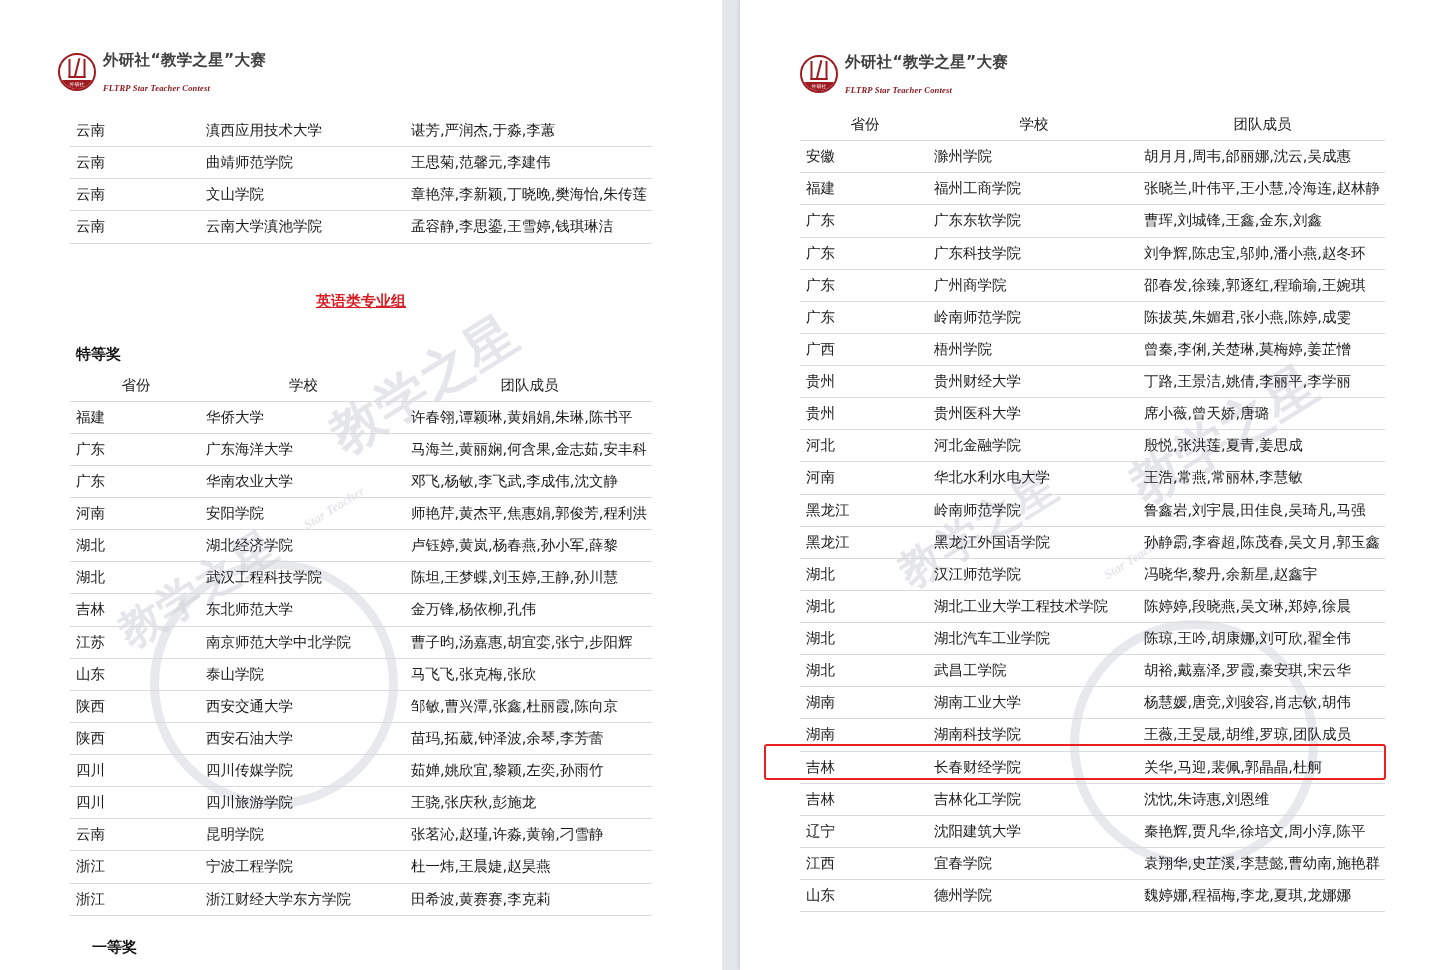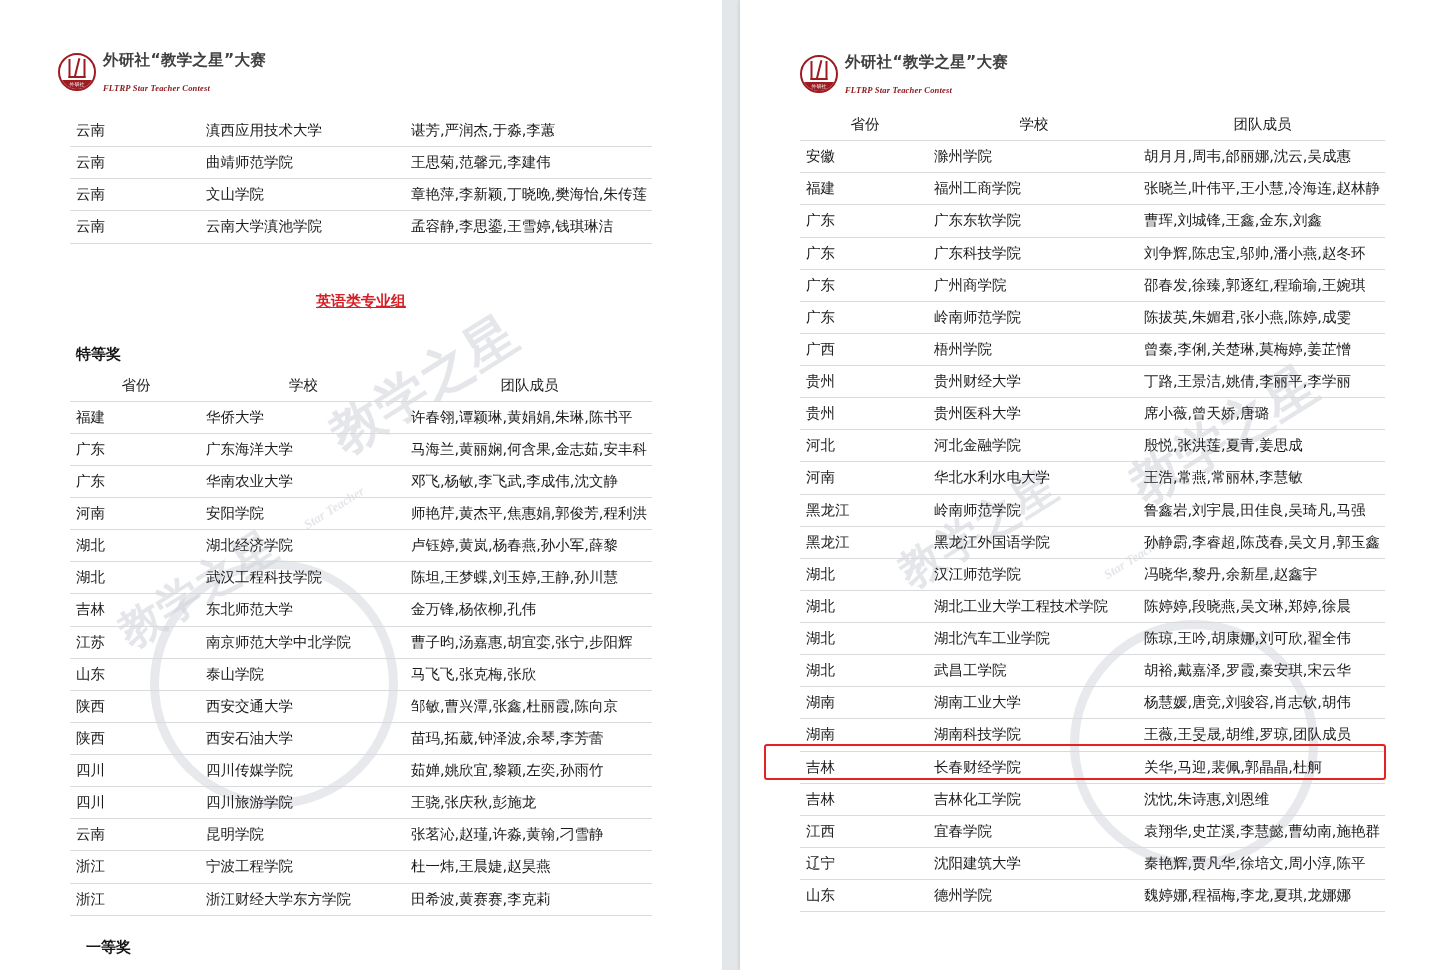--- a/index.html
+++ b/index.html
@@ -328,21 +328,21 @@
               <td>杜一炜,王晨婕,赵昊燕</td>
             </tr>
             <tr>
               <td>浙江</td>
               <td>浙江财经大学东方学院</td>
               <td>田希波,黄赛赛,李克莉</td>
             </tr>
           </tbody>
       </table>
 
-      <div class="award-label" style="margin-top:22px; margin-left:16px;">一等奖</div>
+      <div class="award-label" style="margin-top:22px; margin-left:22px;">一等奖</div>
     </div>
   </div>
 
   <div class="gutter"></div>
 
   <div class="page" id="page-right">
 
     <div class="watermark wm-big" style="left:380px; top:400px;">教学之星</div>
     <div class="watermark wm-sm" style="left:360px; top:550px;">Star Teacher</div>
     <div class="wm-ring" style="left:330px; top:620px; width:230px; height:230px;"></div>
@@ -474,30 +474,30 @@
             <td>吉林</td>
             <td>长春财经学院</td>
             <td>关华,马迎,裴佩,郭晶晶,杜舸</td>
           </tr>
           <tr>
             <td>吉林</td>
             <td>吉林化工学院</td>
             <td>沈忱,朱诗惠,刘恩维</td>
           </tr>
           <tr>
+            <td>辽宁</td>
+            <td>沈阳建筑大学</td>
+            <td>秦艳辉,贾凡华,徐培文,周小淳,陈平</td>
+          </tr>
+          <tr>
             <td>江西</td>
             <td>宜春学院</td>
             <td>袁翔华,史芷溪,李慧懿,曹幼南,施艳群</td>
           </tr>
           <tr>
-            <td>辽宁</td>
-            <td>沈阳建筑大学</td>
-            <td>秦艳辉,贾凡华,徐培文,周小淳,陈平</td>
-          </tr>
-          <tr>
             <td>山东</td>
             <td>德州学院</td>
             <td>魏婷娜,程福梅,李龙,夏琪,龙娜娜</td>
           </tr>
         </tbody>
     </table>
   </div>
 
   <div id="highlight-box" style="left: 764px; top: 744px; width: 622px; height: 36.125px; border-color: rgb(232, 32, 31);"></div>
 </div>

